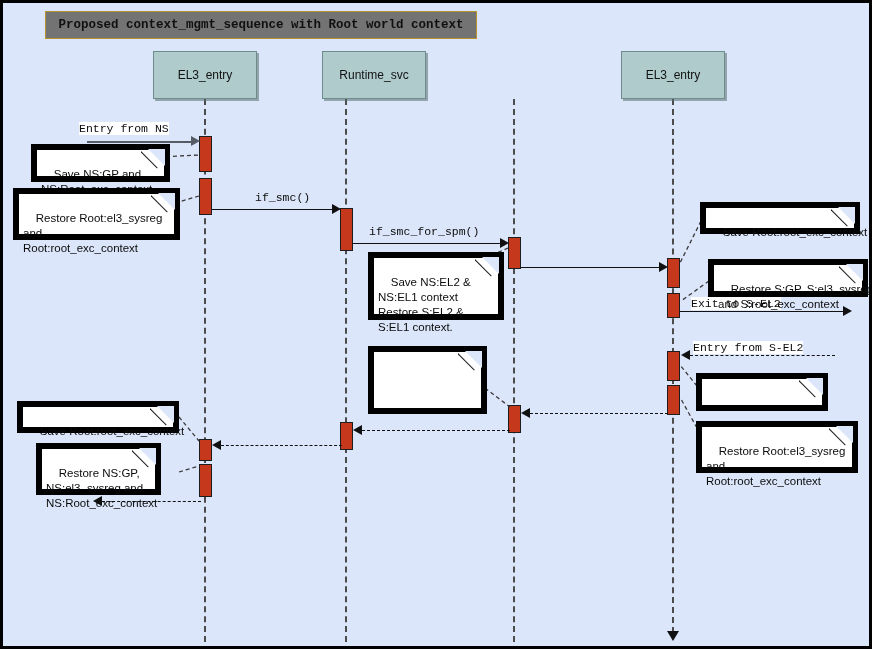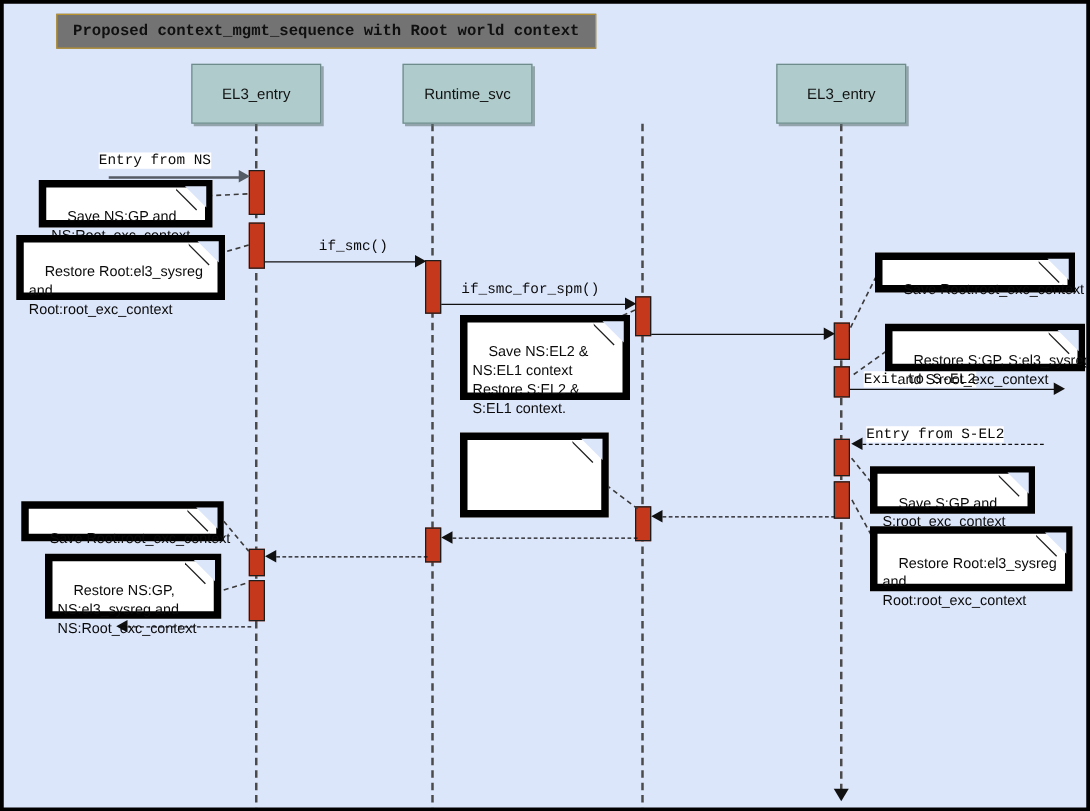--- a/index.html
+++ b/index.html
@@ -279,41 +279,39 @@
     <span class="fold"></span>
     <span class="foldline"></span>
   </div>
 
   <div class="note" style="left:365px; top:343px; width:119px; height:68px;">
     <span class="fold"></span>
     <span class="foldline"></span>
   </div>
 
   <div class="note" style="left:693px; top:370px; width:132px; height:38px;">
-    <span>Save S:GP and
-S:root_exc_context</span>
     <span class="fold"></span>
     <span class="foldline"></span>
   </div>
 
   <div class="note" style="left:693px; top:418px; width:162px; height:52px;">
     <span>Restore Root:el3_sysreg
 and
 Root:root_exc_context</span>
     <span class="fold"></span>
     <span class="foldline"></span>
   </div>
 
   <div class="note" style="left:14px; top:398px; width:162px; height:32px;">
     <span>Save Root:root_exc_context</span>
     <span class="fold"></span>
     <span class="foldline"></span>
   </div>
 
-  <div class="note" style="left:33px; top:440px; width:141px; height:52px;">
+  <div class="note" style="left:33px; top:440px; width:125px; height:52px;">
     <span>Restore NS:GP,
 NS:el3_sysreg and
 NS:Root_exc_context</span>
     <span class="fold"></span>
     <span class="foldline"></span>
   </div>
 
 </div>
 
 </body></html>

